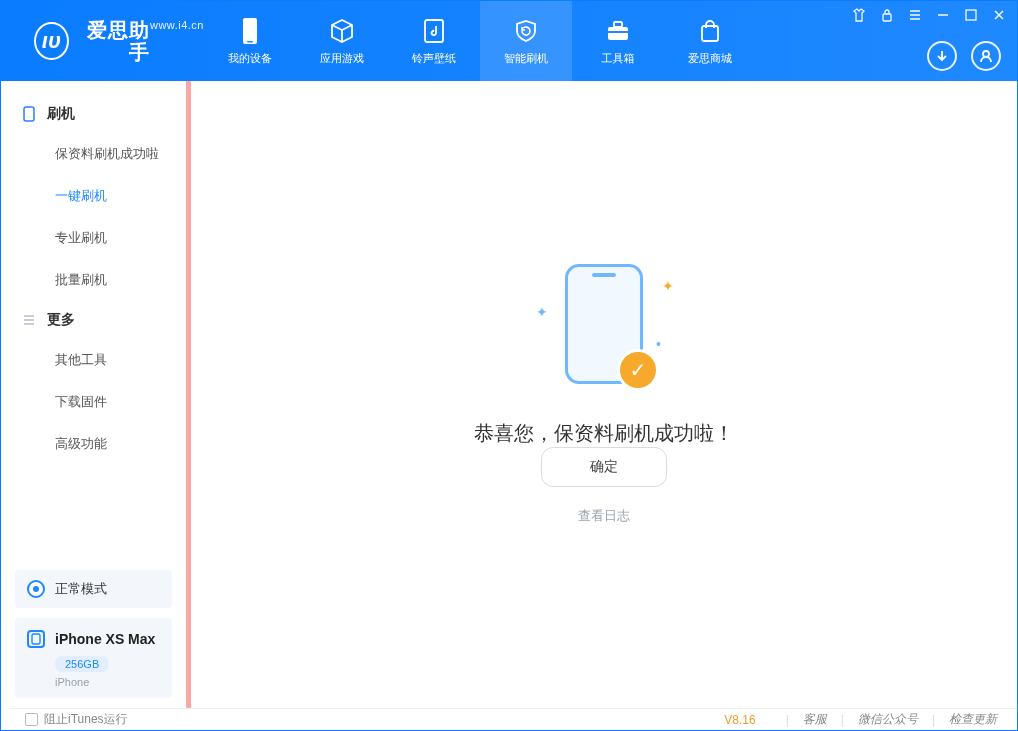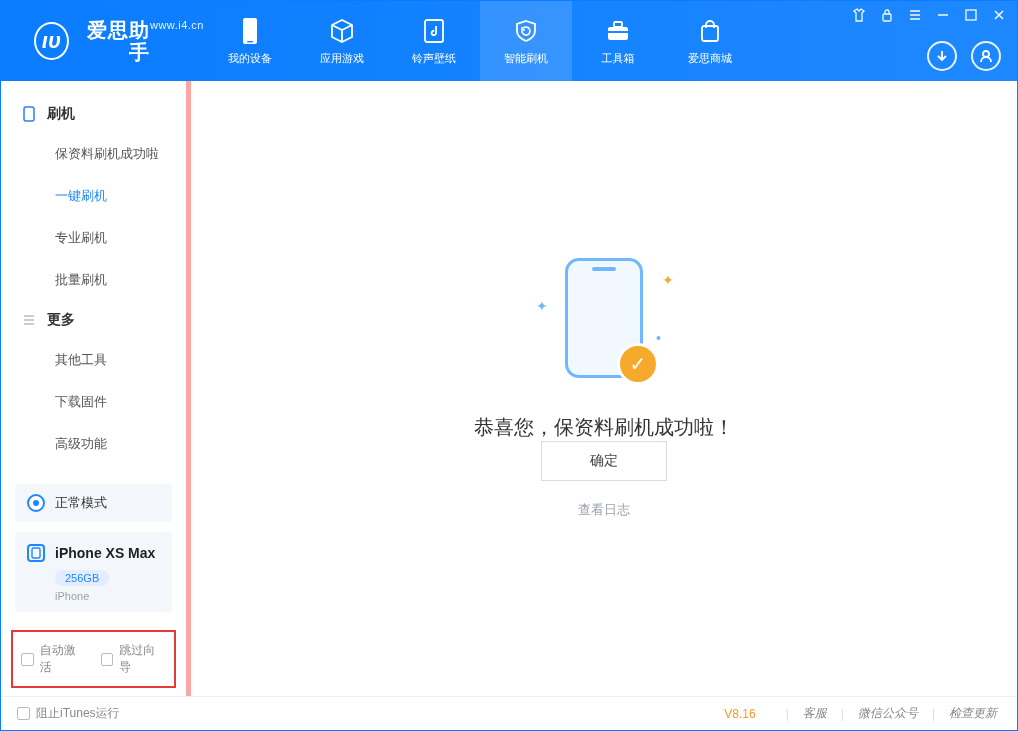--- a/index.html
+++ b/index.html
@@ -41,23 +41,23 @@
 .main { flex:1; display:flex; flex-direction:column; align-items:center; justify-content:center; position:relative; }
 .illus { width: 160px; height: 130px; position: relative; margin-bottom: 26px; }
 .phone { position:absolute; left:50%; top:0; transform:translateX(-50%); width: 78px; height: 120px; border: 3px solid #6fb7ff; border-radius: 14px; background:#f2f8ff; }
 .phone::before { content:""; position:absolute; left:50%; top:6px; transform:translateX(-50%); width:24px; height:4px; background:#6fb7ff; border-radius:2px; }
 .check { position:absolute; right: 28px; bottom: 6px; width: 36px; height: 36px; background:#f7a92b; border-radius:50%; display:flex; align-items:center; justify-content:center; color:#fff; font-size:20px; box-shadow: 0 0 0 3px #fff; }
 .spark { position:absolute; width:10px; height:10px; color:#6fb7ff; font-size: 14px; }
 .spark.s1 { left: 12px; top: 40px; }
 .spark.s2 { right: 12px; top: 14px; color:#f7a92b; }
 .spark.s3 { right: 18px; bottom: 48px; }
 .success-msg { font-size: 20px; color: #333; font-weight: 500; }
-.ok-btn { border:1px solid #d9dde3; background:#fff; padding: 10px 48px; font-size: 14px; color:#444; cursor:pointer; border-radius:0; margin-bottom: 20px; }
+.ok-btn { border:1px solid #d9dde3; background:#fff; padding: 10px 48px; font-size: 14px; color:#444; cursor:pointer; border-radius:12px; margin-bottom: 20px; }
 .view-log { font-size: 13px; color:#9aa3ad; cursor:pointer; }
-.footer { height: 34px; border-top: 1px solid #eef0f3; display:flex; align-items:center; padding: 0 16px; font-size: 12px; color:#888; }
+.footer { height: 22px; border-top: 1px solid #eef0f3; display:flex; align-items:center; padding: 0 16px; font-size: 12px; color:#888;margin-left:8px; }
 .footer .chk { color:#888; }
 .footer-spacer { flex:1; }
 .f-ver { color:#f29b2b; margin-right: 20px; }
 .f-link { color:#888; cursor:pointer; padding: 0 4px; font-style: italic; }
 .f-sep { color:#ddd; margin: 0 10px; }
 </style>
 </head>
 <body>
 
 <div class="window">
@@ -218,30 +218,20 @@
               <svg width="10" height="12" viewBox="0 0 10 12">
                 <rect x="1" y="1" width="8" height="10" rx="1.5" fill="none" stroke="#1e88ff" stroke-width="1.4"></rect>
               </svg>
             </span>
           <span class="dev-name">iPhone XS Max</span>
         </div>
         <span class="dev-cap">256GB</span>
         <div class="dev-type">iPhone</div>
       </div>
 
-      <div class="side-bottom">
-        <label class="chk">
-          <span class="chkbox"></span>
-          <span>自动激活</span>
-        </label>
-        <label class="chk">
-          <span class="chkbox"></span>
-          <span>跳过向导</span>
-        </label>
-      </div>
     </div>
 
     <div class="main">
       <div class="illus">
         <span class="spark s1">✦</span>
         <span class="spark s2">✦</span>
         <span class="spark s3">•</span>
         <div class="phone"></div>
         <div class="check">✓</div>
       </div>

